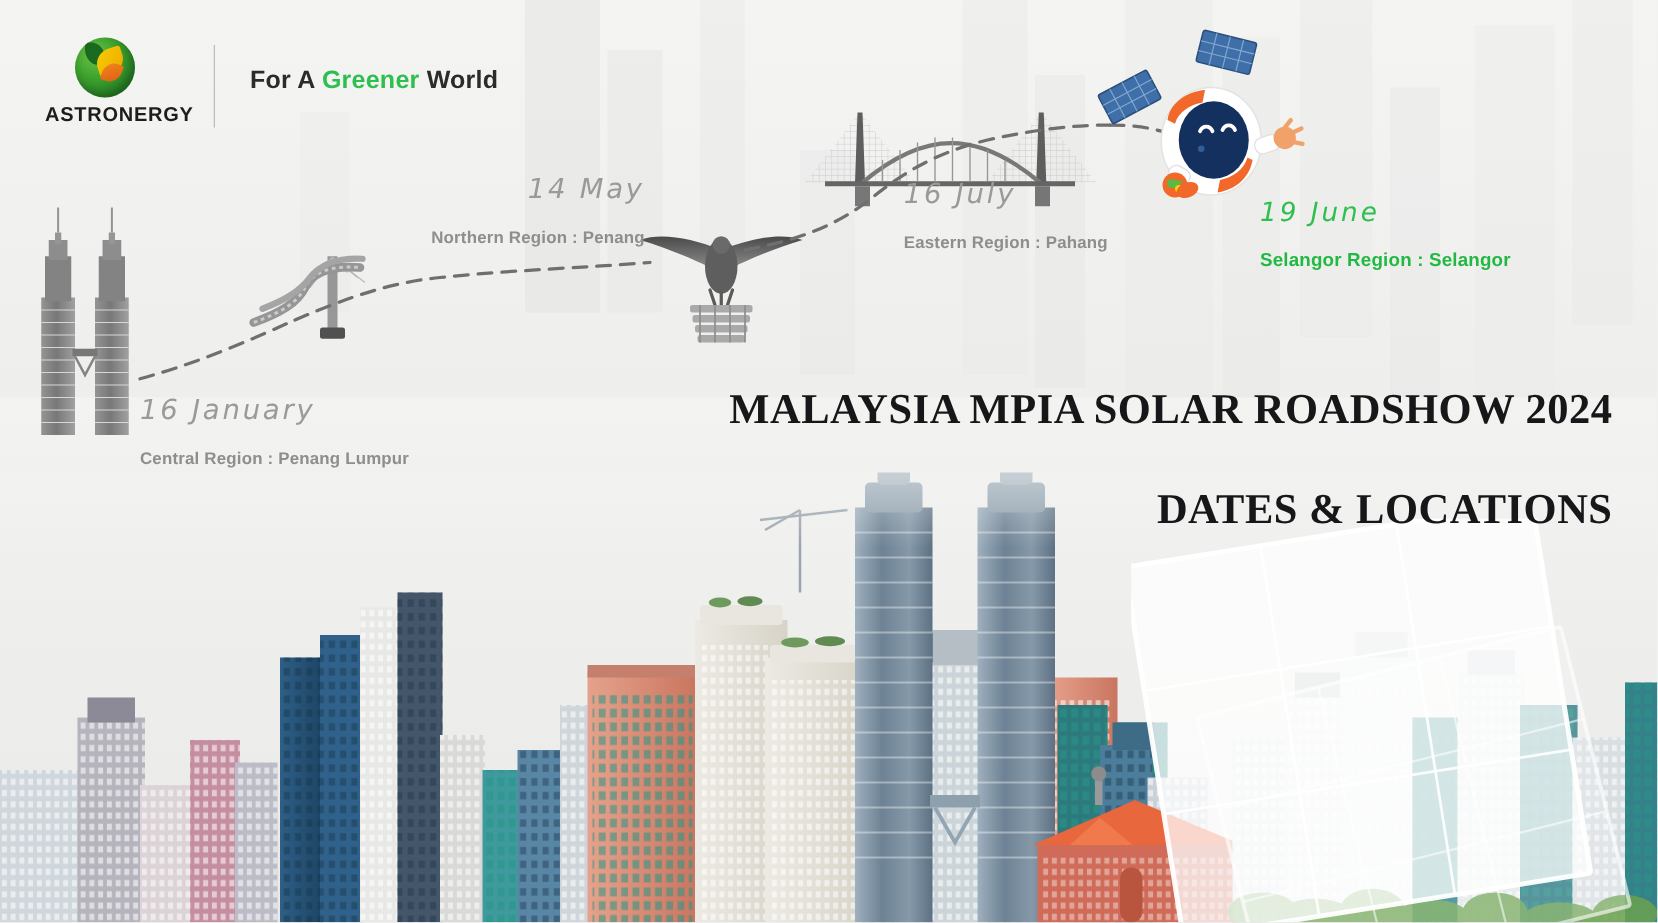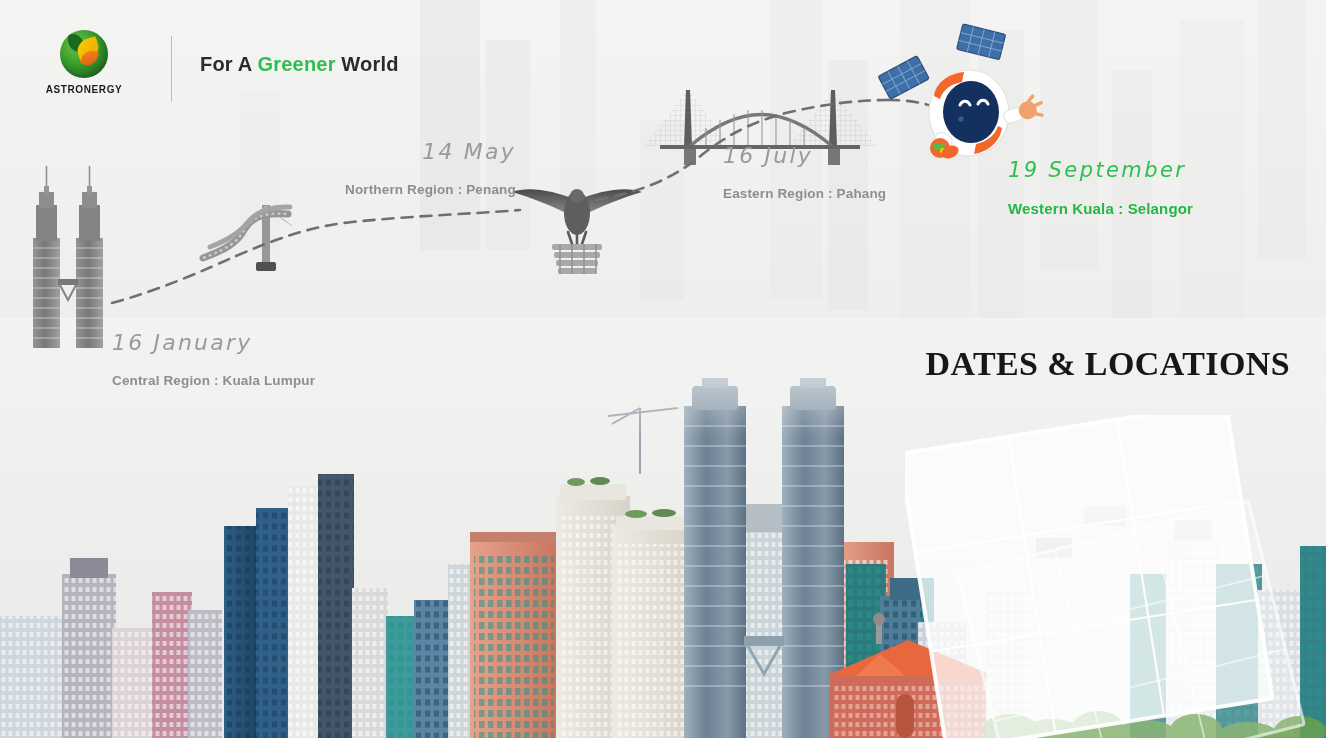--- a/index.html
+++ b/index.html
@@ -40,21 +40,21 @@
     background:linear-gradient(140deg,#f08b1d,#e05a12);
     border-radius:70% 10% 70% 10%;
     transform:rotate(20deg);
   }
   #logo-orb .leaf-d {
     position:absolute; left:8px; top:4px; width:16px; height:18px;
     background:#0e5c1c; opacity:.85;
     border-radius:10% 70% 10% 70%;
   }
   #logo-text {
-    font-size:10px; font-weight:bold; letter-spacing:.6px; color:#1d1d1d;
+    font-size:16px; font-weight:bold; letter-spacing:.6px; color:#1d1d1d;
     font-family:"Liberation Sans", sans-serif;
   }
   #header-div {
     position:absolute; left:171px; top:36px; width:1px; height:66px;
     background:#bdbdbd;
   }
   #tagline {
     position:absolute; left:200px; top:53px;
     font-size:20px; font-weight:bold; color:#2b2b2b; letter-spacing:.2px;
     white-space:nowrap;
@@ -71,21 +71,21 @@
     font-family:"DejaVu Sans", sans-serif; font-style:italic; font-weight:500;
   }
   .stop-region {
     font-size:13.5px; font-weight:bold; color:#8e8e8e; letter-spacing:.15px;
     margin-top:18px;
   }
   .stop-label.green .stop-date { color:#2fbf4f; }
   .stop-label.green .stop-region { color:#21b843; }
   .stop-label.ralign { text-align:right; }
 
-  #stop-kl { left:112px; top:330px; }
+  #stop-kl { left:112px; top:316px; }
   #stop-johor { left:290px; top:254px; }
   #stop-penang { left:345px; top:139px; text-align:right; }
   #stop-pahang { left:723px; top:143px; }
   #stop-selangor { left:1008px; top:158px; }
   #stop-selangor .stop-date { font-size:21px; letter-spacing:2.4px;}
   #stop-selangor .stop-region { font-size:15px; }
   #stop-penang .stop-date { text-align:right; }
 
   
   #title-block {
@@ -332,40 +332,41 @@
         <path d="M-6 4 C-2 2 2 6 6 4 C4 10 -1 12 -6 9 Z" fill="#58b947"></path>
         <circle cx="3" cy="11" r="3" fill="#f5d000"></circle>
       </g>
 
       <ellipse cx="950" cy="152" rx="9" ry="6" fill="#f2682a" transform="rotate(-20 950 152)"></ellipse>
     </g>
   </svg>
 
   <div class="stop-label" id="stop-kl">
     <div class="stop-date">16 January</div>
-    <div class="stop-region">Central Region : Kuala Lumpur</div>
+    <div class="stop-region">Central Region : Penang Lumpur</div>
   </div>
 
 
   <div class="stop-label ralign" id="stop-penang">
     <div class="stop-date">14 May</div>
     <div class="stop-region">Northern Region : Penang</div>
   </div>
 
   <div class="stop-label" id="stop-pahang">
     <div class="stop-date">16 July</div>
     <div class="stop-region">Eastern Region : Pahang</div>
   </div>
 
   <div class="stop-label green" id="stop-selangor">
-    <div class="stop-date">19 September</div>
-    <div class="stop-region">Western Kuala : Selangor</div>
+    <div class="stop-date">19 June</div>
+    <div class="stop-region">Selangor Region : Selangor</div>
   </div>
 
   <div id="title-block">
+    <div id="title-1">MALAYSIA MPIA SOLAR ROADSHOW 2024</div>
     <div id="title-2">DATES &amp; LOCATIONS</div>
   </div>
 
   <svg id="city" viewBox="0 0 1326 360" preserveAspectRatio="none">
     <defs>
       <linearGradient id="cSky" x1="0" y1="0" x2="0" y2="1">
         <stop offset="0%" stop-color="#f1f1f0"></stop>
         <stop offset="100%" stop-color="#e9e9e8"></stop>
       </linearGradient>
       <linearGradient id="b1" x1="0" y1="0" x2="1" y2="0">

